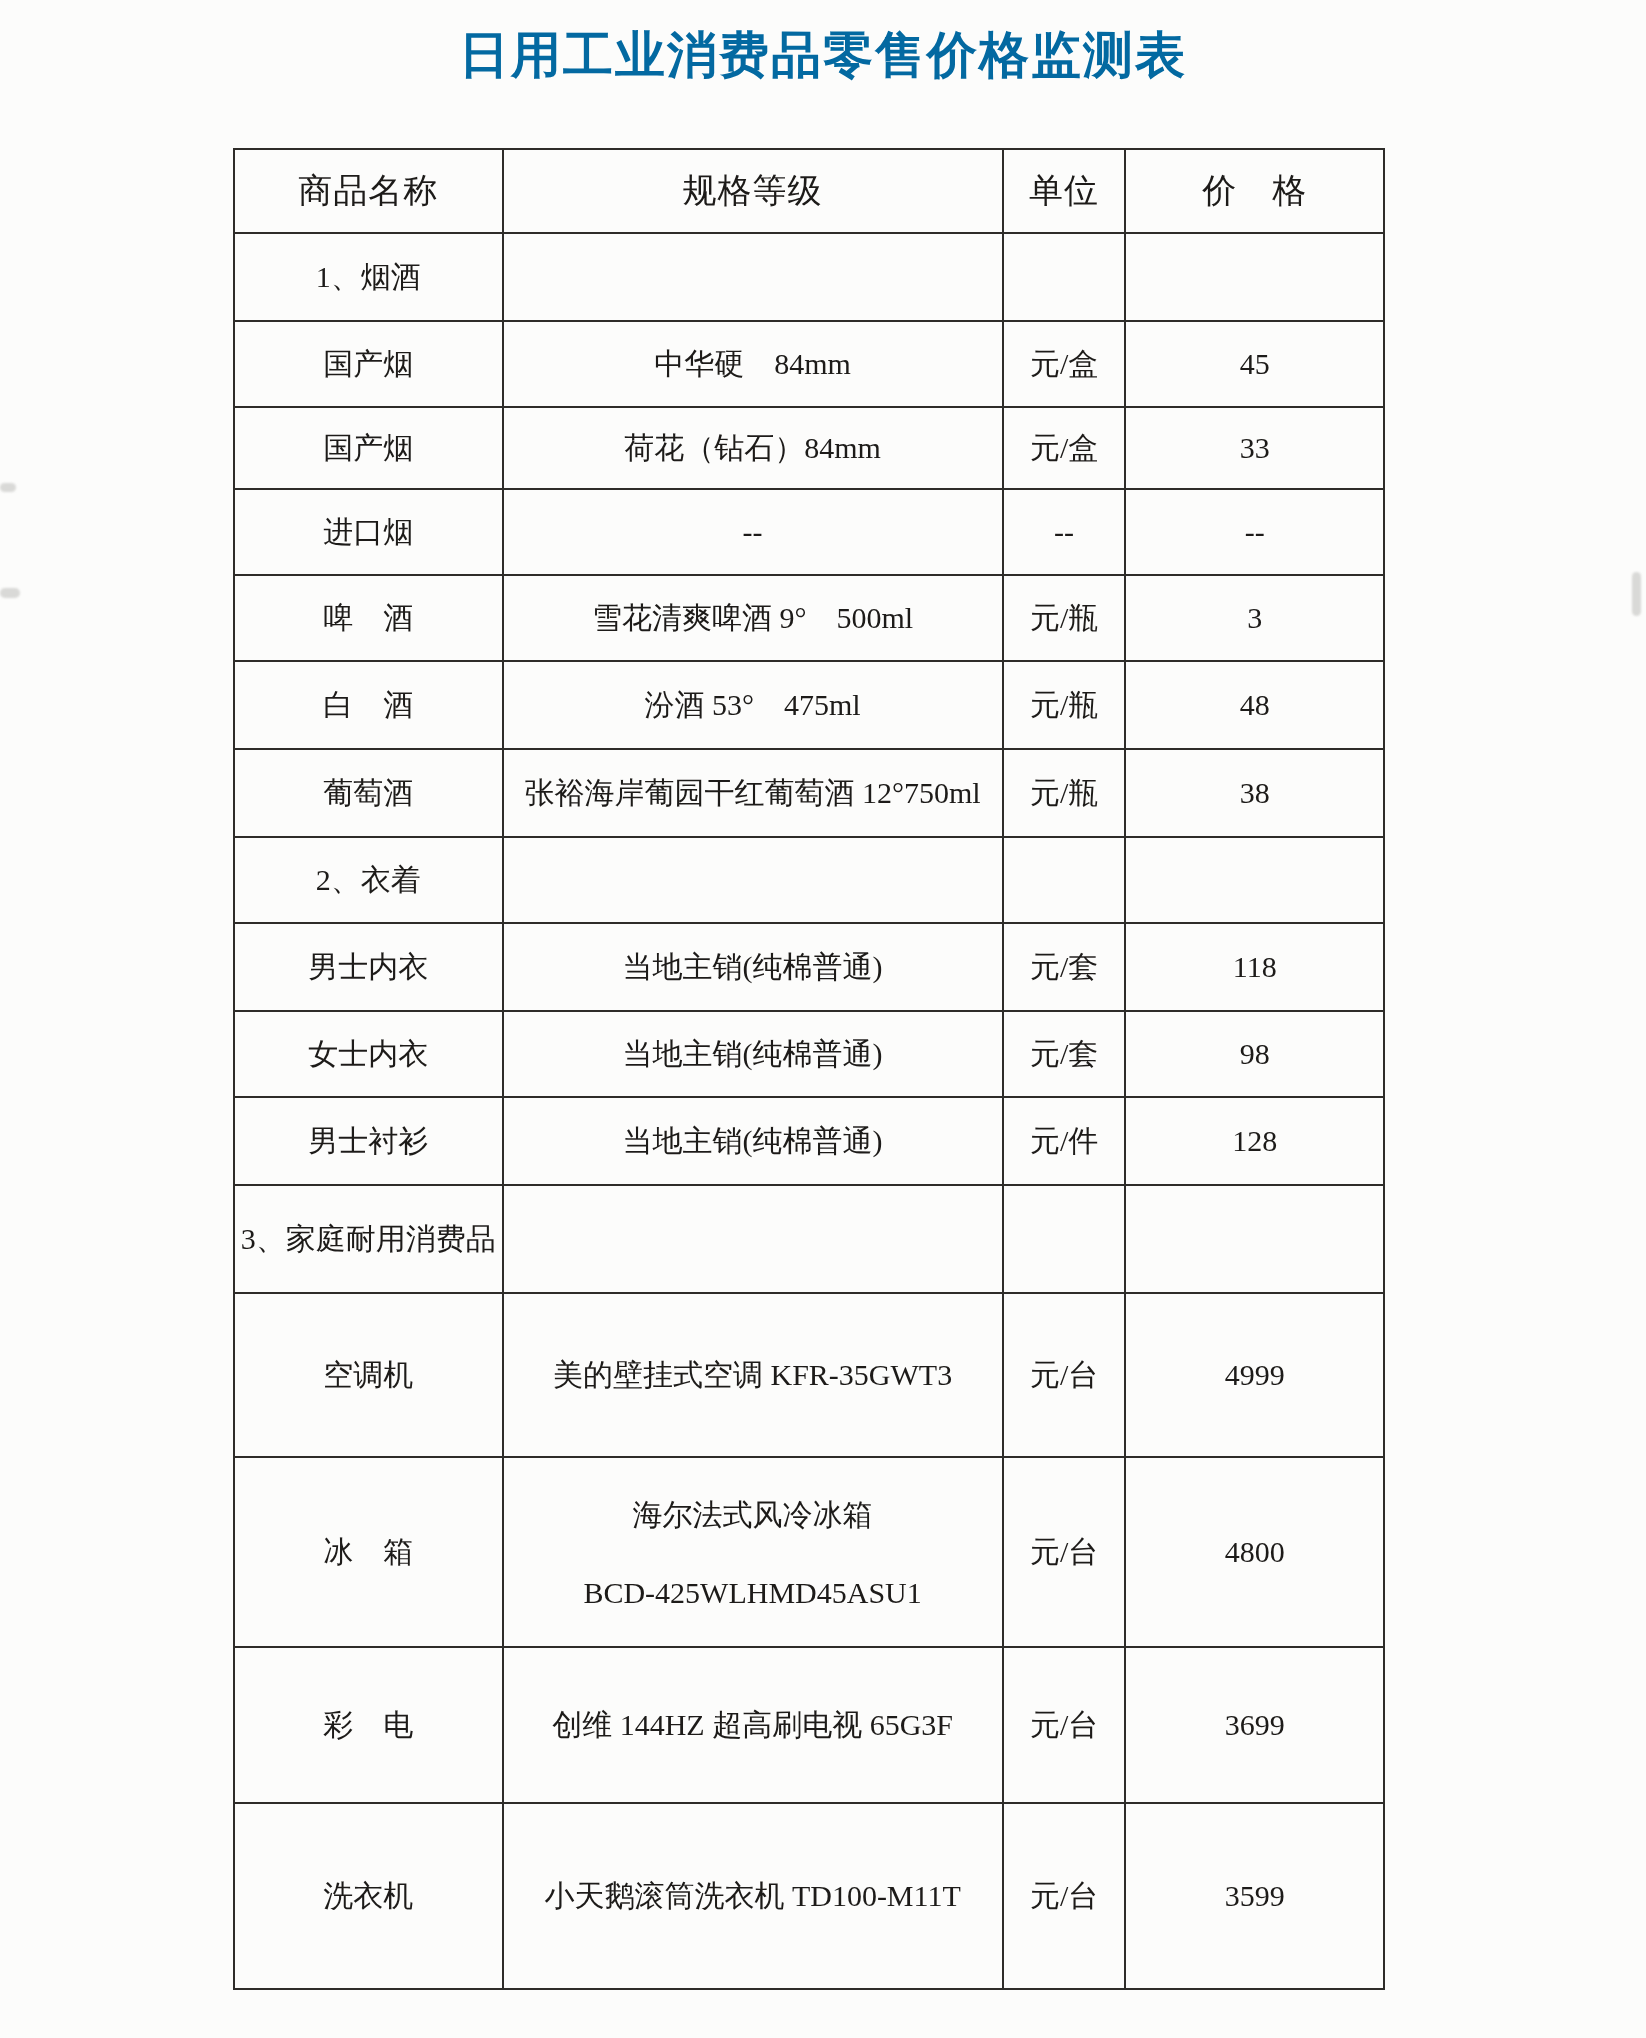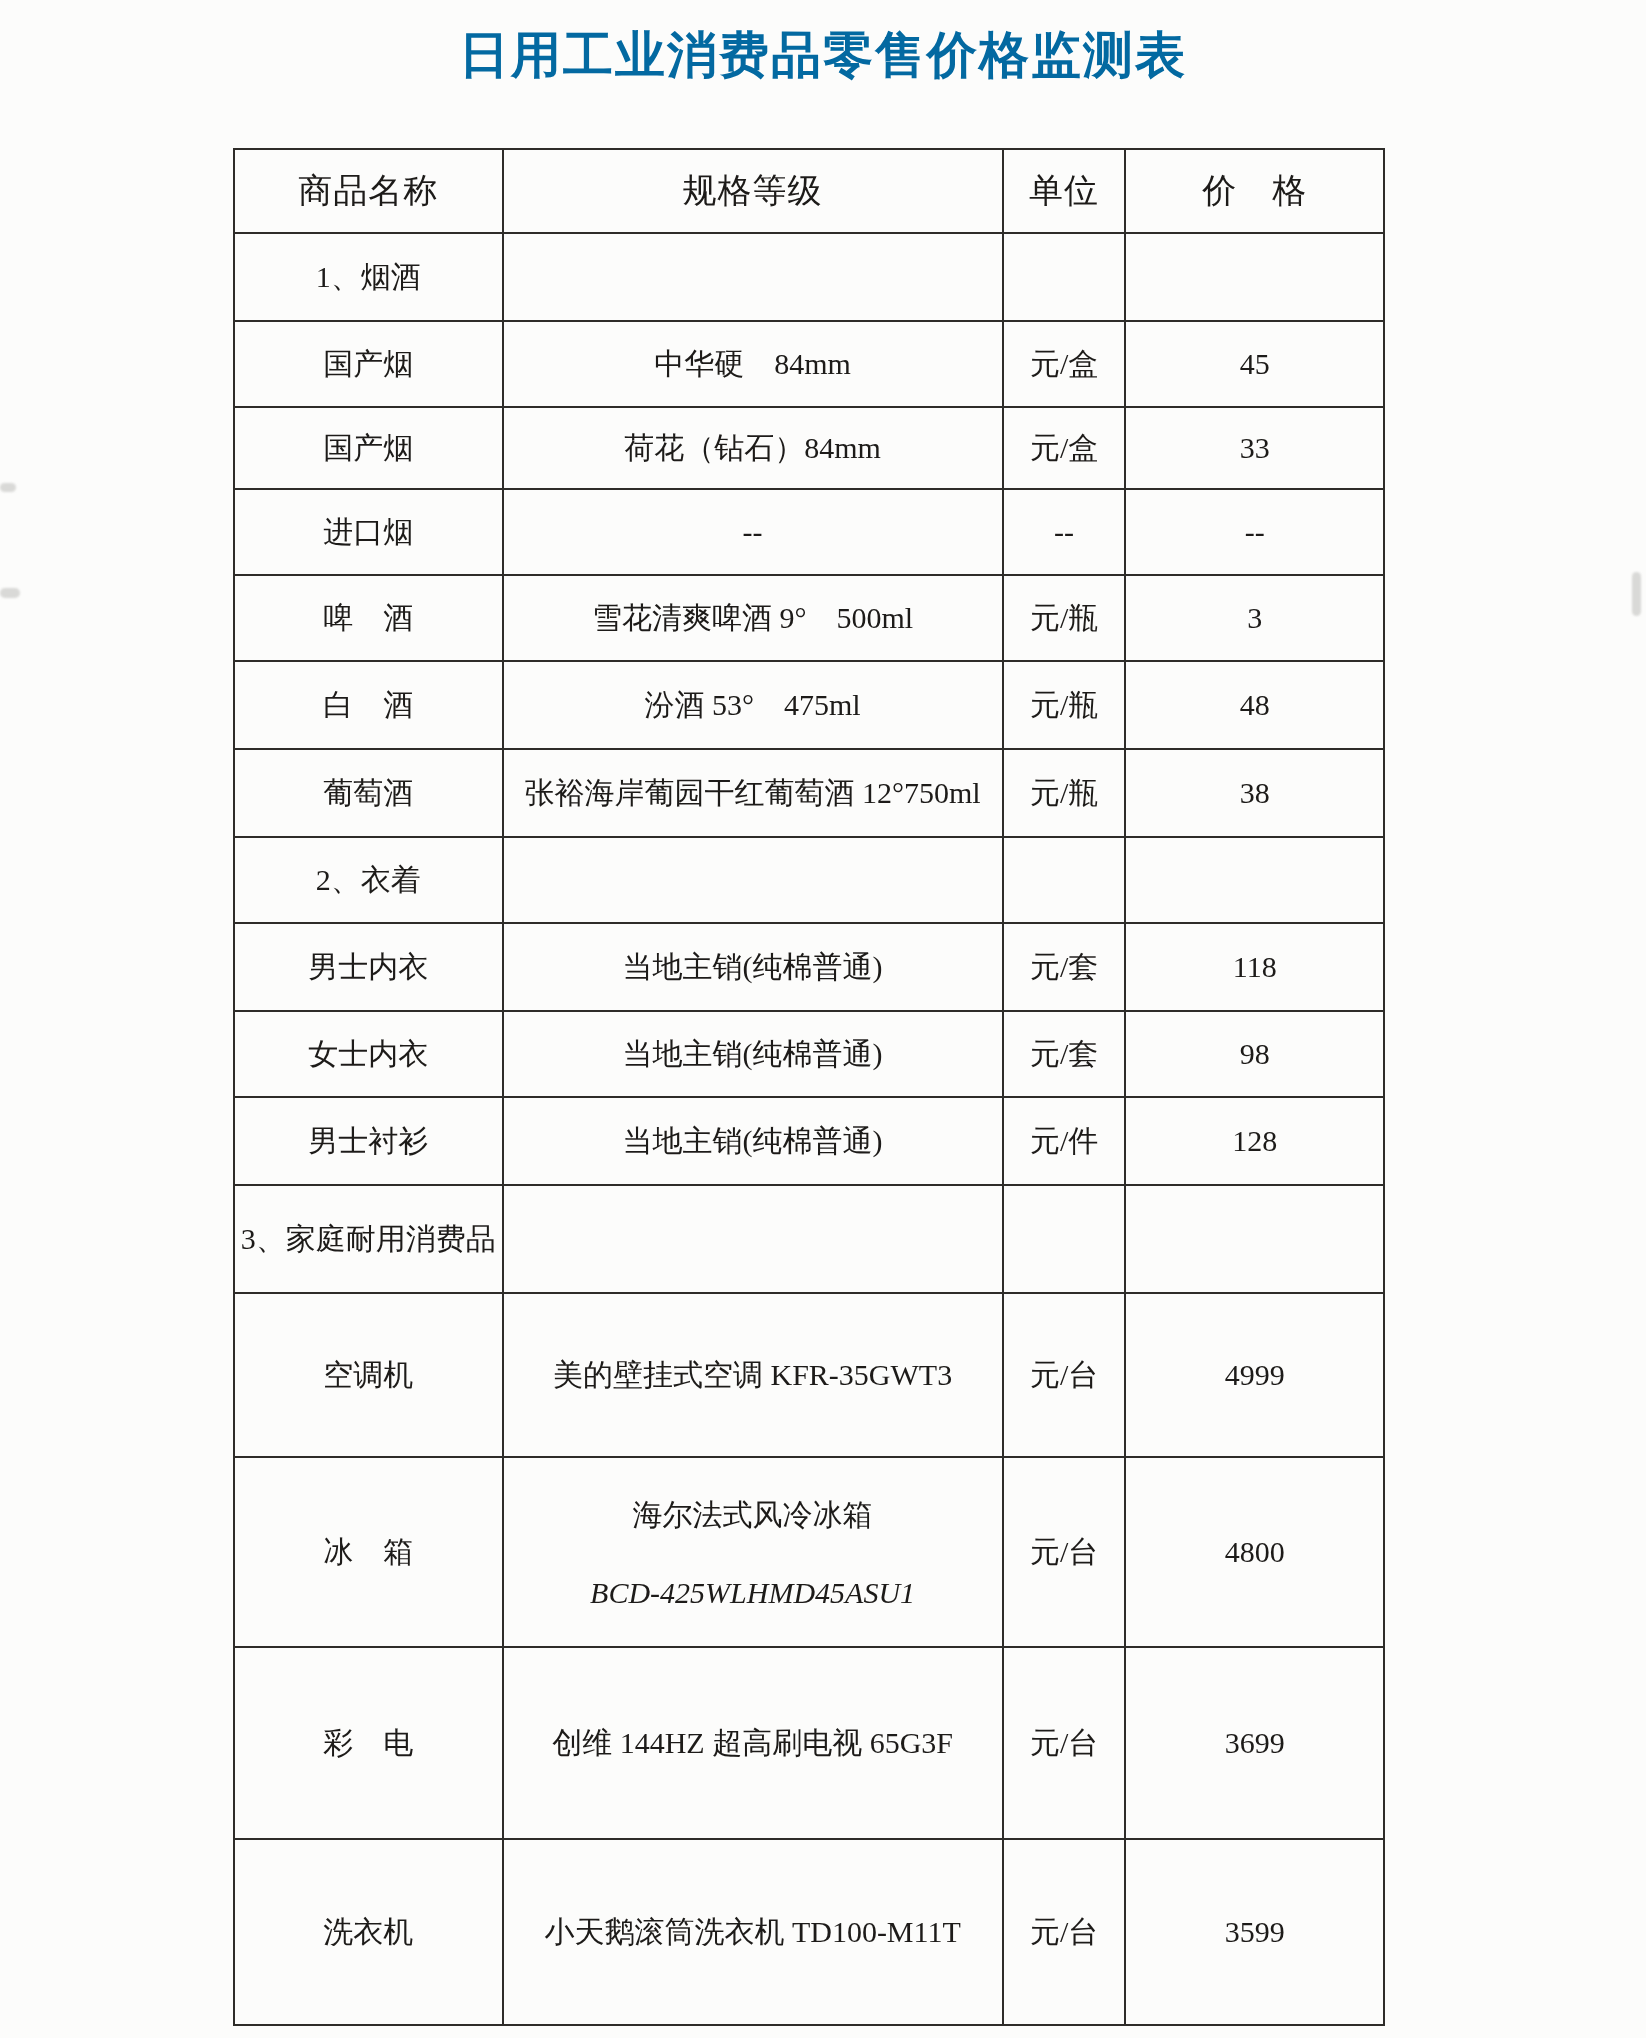--- a/index.html
+++ b/index.html
@@ -37,21 +37,21 @@
     border:2px solid #2e2c29;
     text-align:center;
     vertical-align:middle;
     font-size:30px;
     font-weight:normal;
     padding:0 4px;
     color:#1d1b19;
   }
   .price-table thead tr { height:84px; }
   .price-table th { font-size:34px; letter-spacing:1px;border-radius:13px; }
-  .spec-line2 { margin-top:40px;font-style:italic; }
+  .spec-line2 { margin-top:40px; }
   .scan-artifact {
     position:absolute;
     background:#bdbdba;
     opacity:0.55;
     border-radius:5px;
     filter:blur(1px);
   }
   .sa1 { left:0px; top:483px; width:16px; height:9px; }
   .sa2 { left:0px; top:588px; width:20px; height:10px; }
   .sa3 { left:1632px; top:572px; width:9px; height:44px; }
@@ -159,21 +159,21 @@
         </tr>
         <tr style="height: 190px;">
           <td>冰　箱</td>
           <td>
             <div>海尔法式风冷冰箱</div>
             <div class="spec-line2">BCD-425WLHMD45ASU1</div>
           </td>
           <td>元/台</td>
           <td>4800</td>
         </tr>
-        <tr style="height: 192px;">
+        <tr style="height: 156px;">
           <td>彩　电</td>
           <td>创维 144HZ 超高刷电视 65G3F</td>
           <td>元/台</td>
           <td>3699</td>
         </tr>
         <tr style="height: 186px;">
           <td>洗衣机</td>
           <td>小天鹅滚筒洗衣机 TD100-M11T</td>
           <td>元/台</td>
           <td>3599</td>

